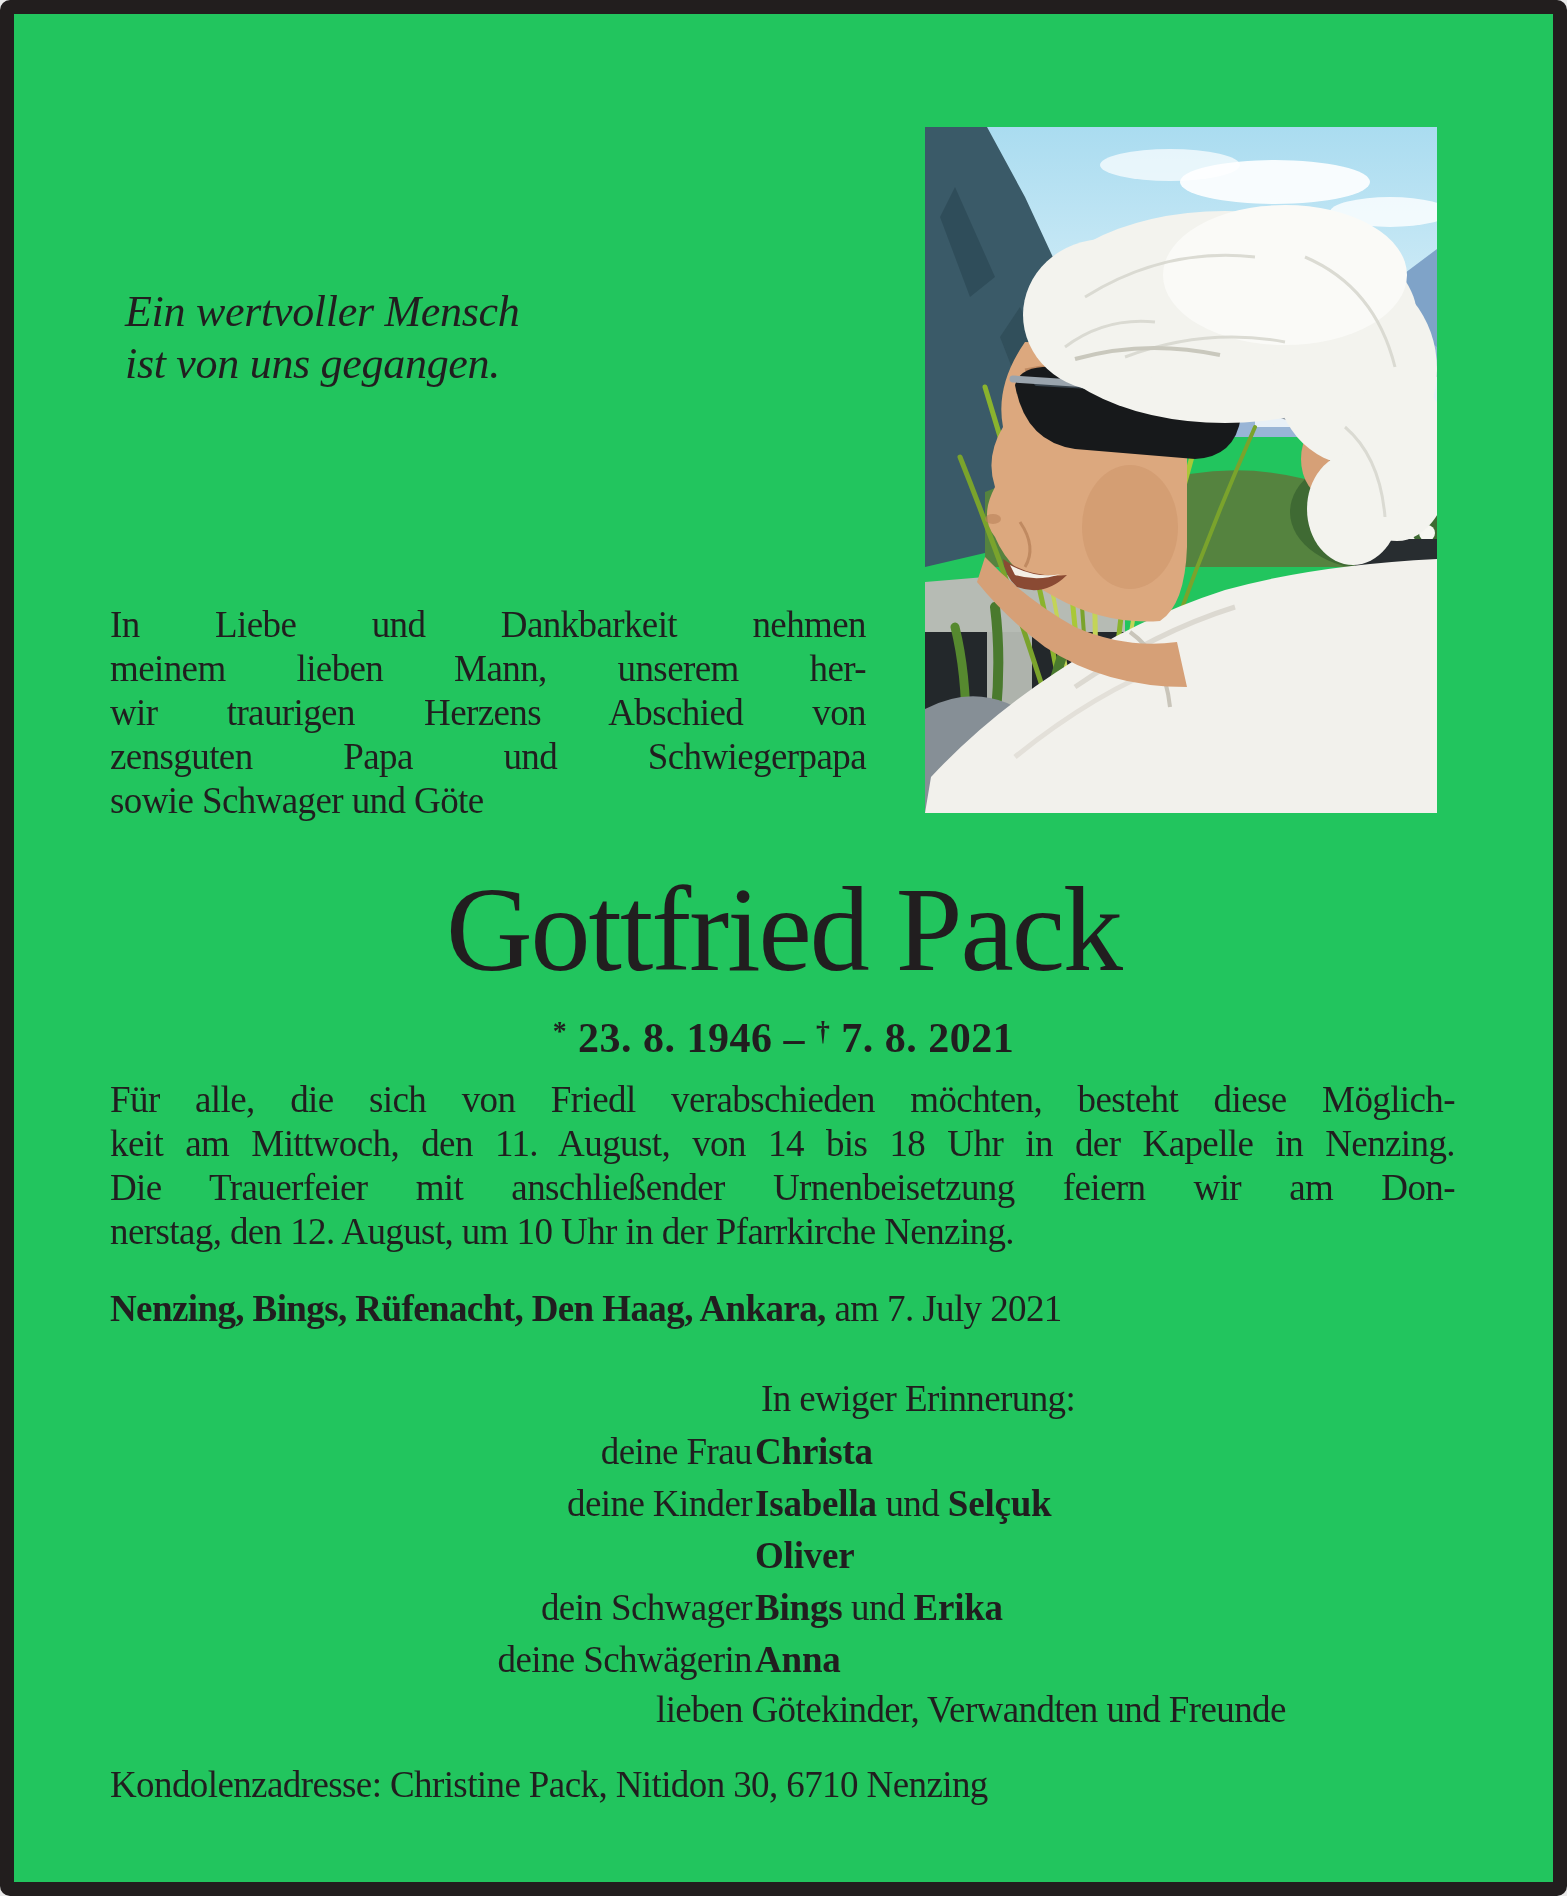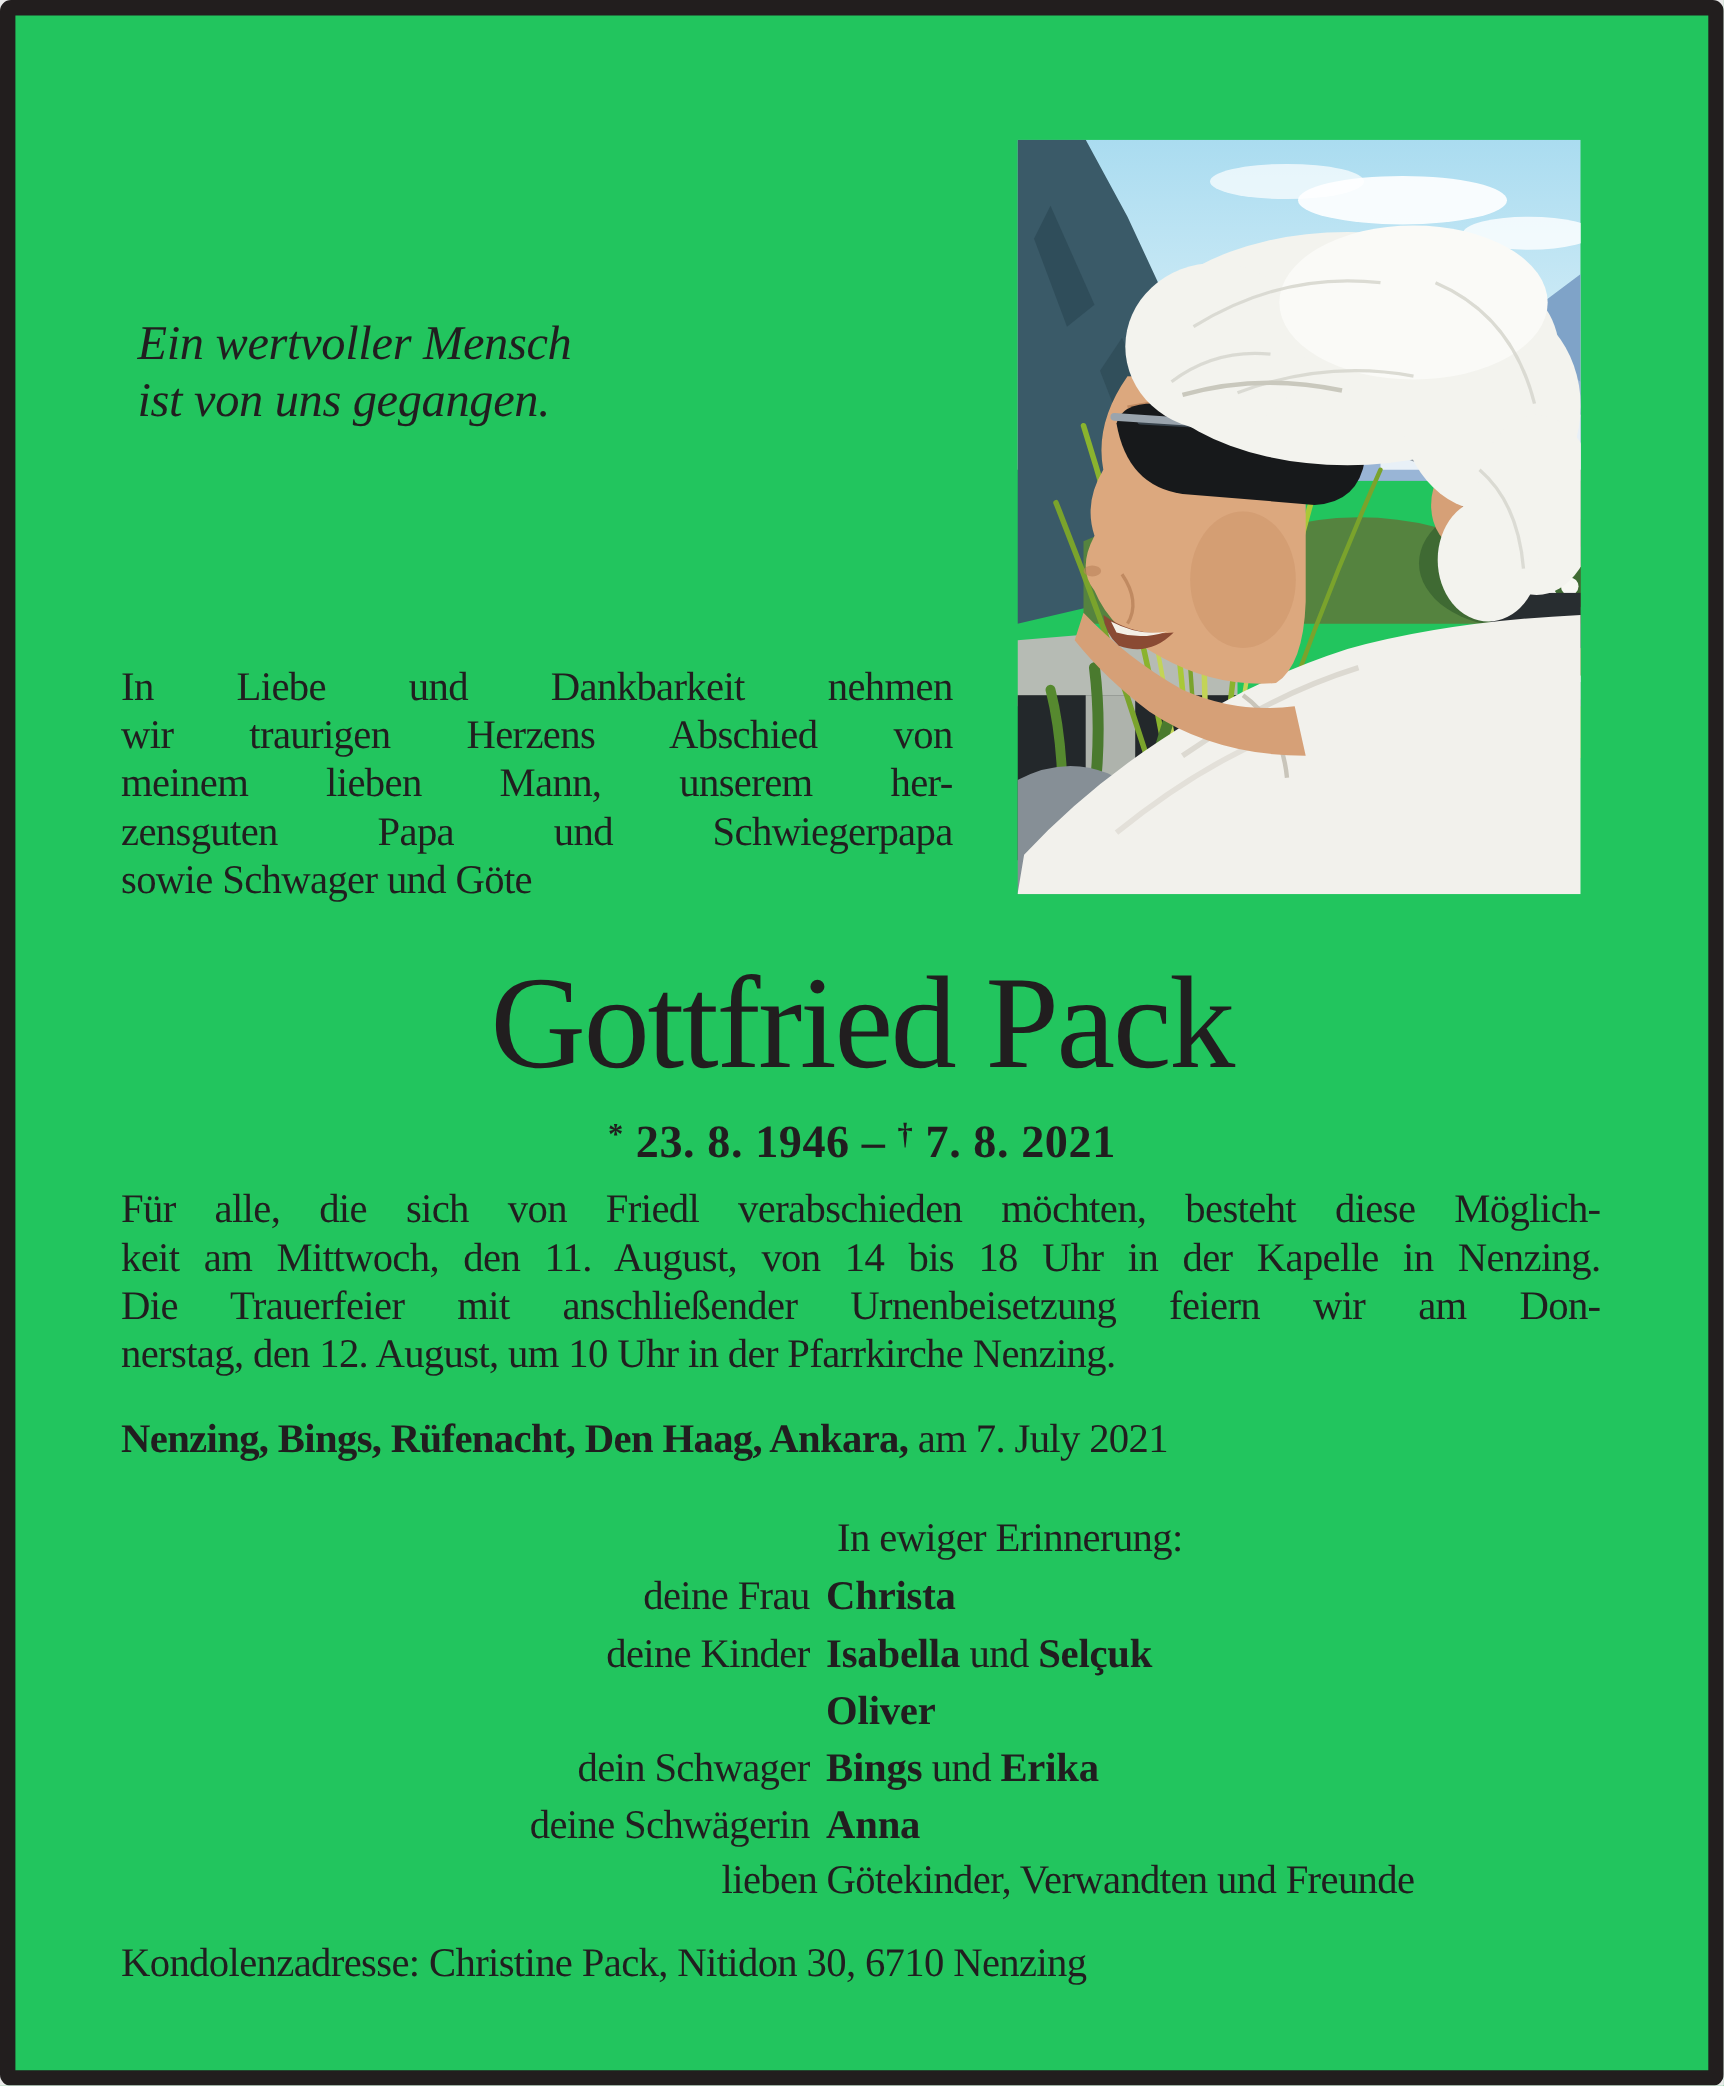--- a/index.html
+++ b/index.html
@@ -47,24 +47,24 @@
   .dates .raised{font-size:0.66em;vertical-align:0.42em;}
   
   .announce{left:96px;top:1064px;width:1345px;font-size:37px;line-height:44px;letter-spacing:-0.6px;}
   
   .places{left:96px;top:1272px;font-size:37px;line-height:46px;letter-spacing:-0.6px;white-space:nowrap;}
   .places .b{font-weight:bold;}
   
   .remember{left:747px;top:1362px;font-size:37px;line-height:46px;letter-spacing:-0.6px;white-space:nowrap;}
   
   .family{
-    left:92px;top:1412px;
+    left:108px;top:1412px;
     display:grid;
     grid-template-columns:630px auto;
-    column-gap:15px;
+    column-gap:3px;
     font-size:37px;line-height:52px;letter-spacing:-0.6px;
   }
   .family .rel{text-align:right;white-space:nowrap;}
   .family .nm{text-align:left;white-space:nowrap;}
   .family .nm b{letter-spacing:-0.2px;}
   .closing{left:642px;top:1670px;font-size:37px;line-height:52px;letter-spacing:-0.6px;white-space:nowrap;}
   
   .condolence{left:96px;top:1748px;font-size:37px;line-height:46px;letter-spacing:-0.6px;white-space:nowrap;}
 </style>
 </head>
@@ -191,22 +191,22 @@
         <path d="M380,130 Q450,160 470,240"></path>
         <path d="M420,300 Q455,330 460,390"></path>
         <path d="M140,220 Q180,190 230,195"></path>
       </g>
       <path d="M150,232 Q220,212 295,228" stroke="#c9c8bd" stroke-width="4" fill="none"></path>
     </svg>
   </div>
 
   <div class="abs intro">
     <span class="jline">In Liebe und Dankbarkeit nehmen</span>
+    <span class="jline">meinem lieben Mann, unserem her-</span>
     <span class="jline">wir traurigen Herzens Abschied von</span>
-    <span class="jline">meinem lieben Mann, unserem her-</span>
     <span class="jline">zensguten Papa und Schwiegerpapa</span>
     <span class="jlast">sowie Schwager und Göte</span>
   </div>
 
   <div class="abs name">Gottfried Pack</div>
 
   <div class="abs dates">
     <span class="raised">*</span>
     <span>23. 8. 1946</span>
     <span>–</span>

